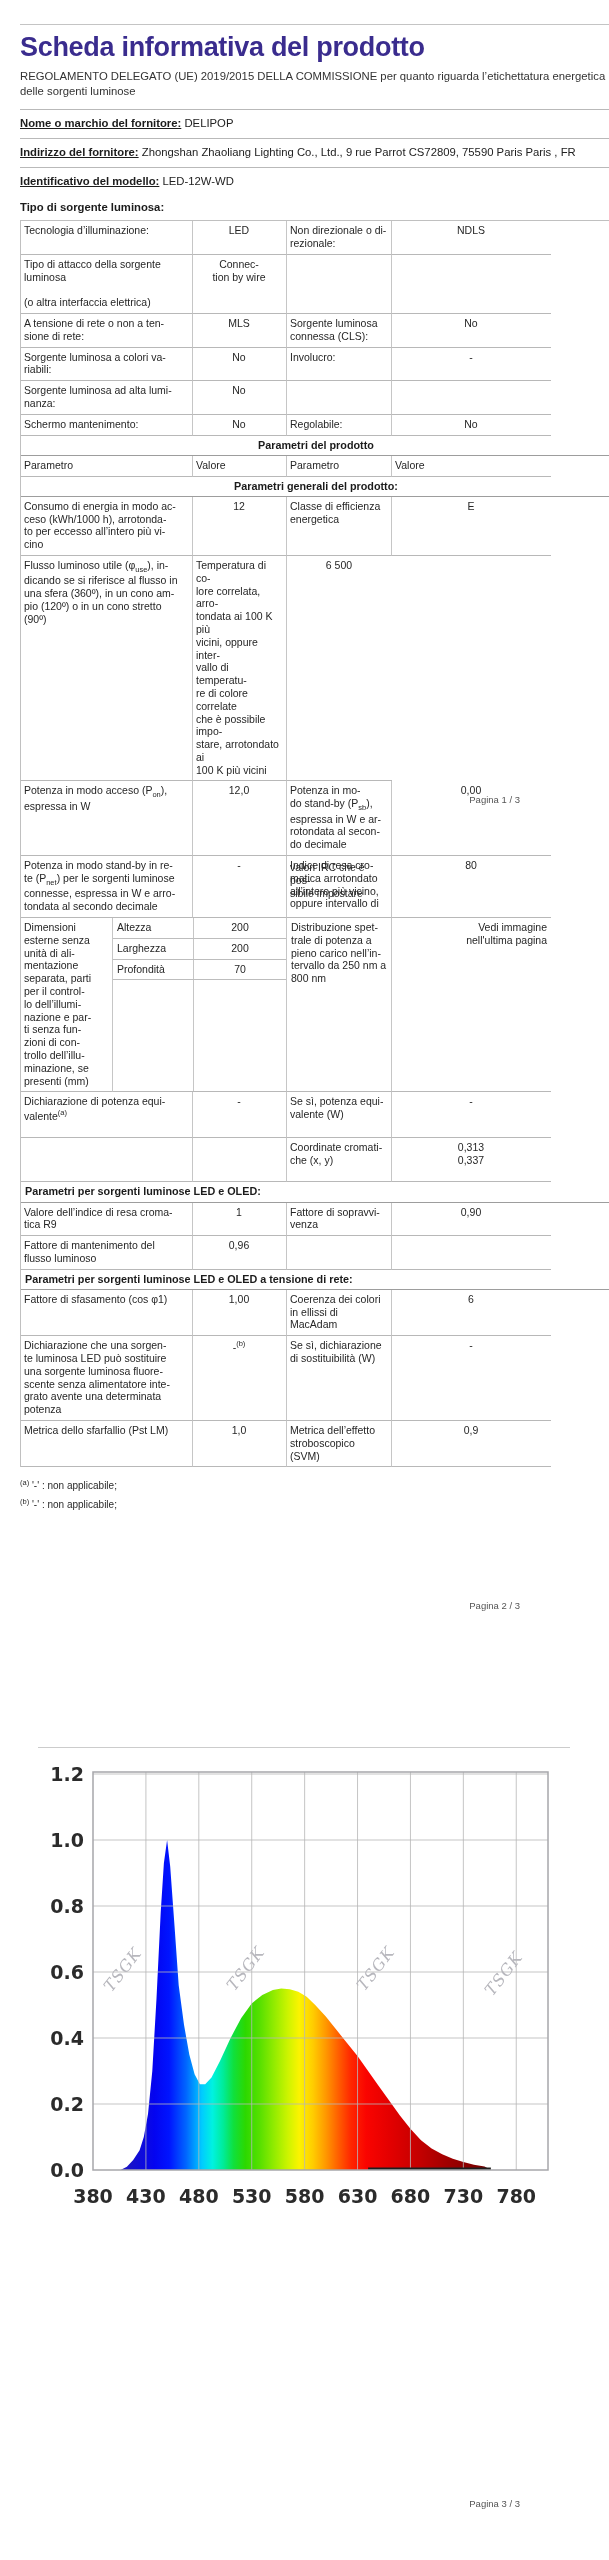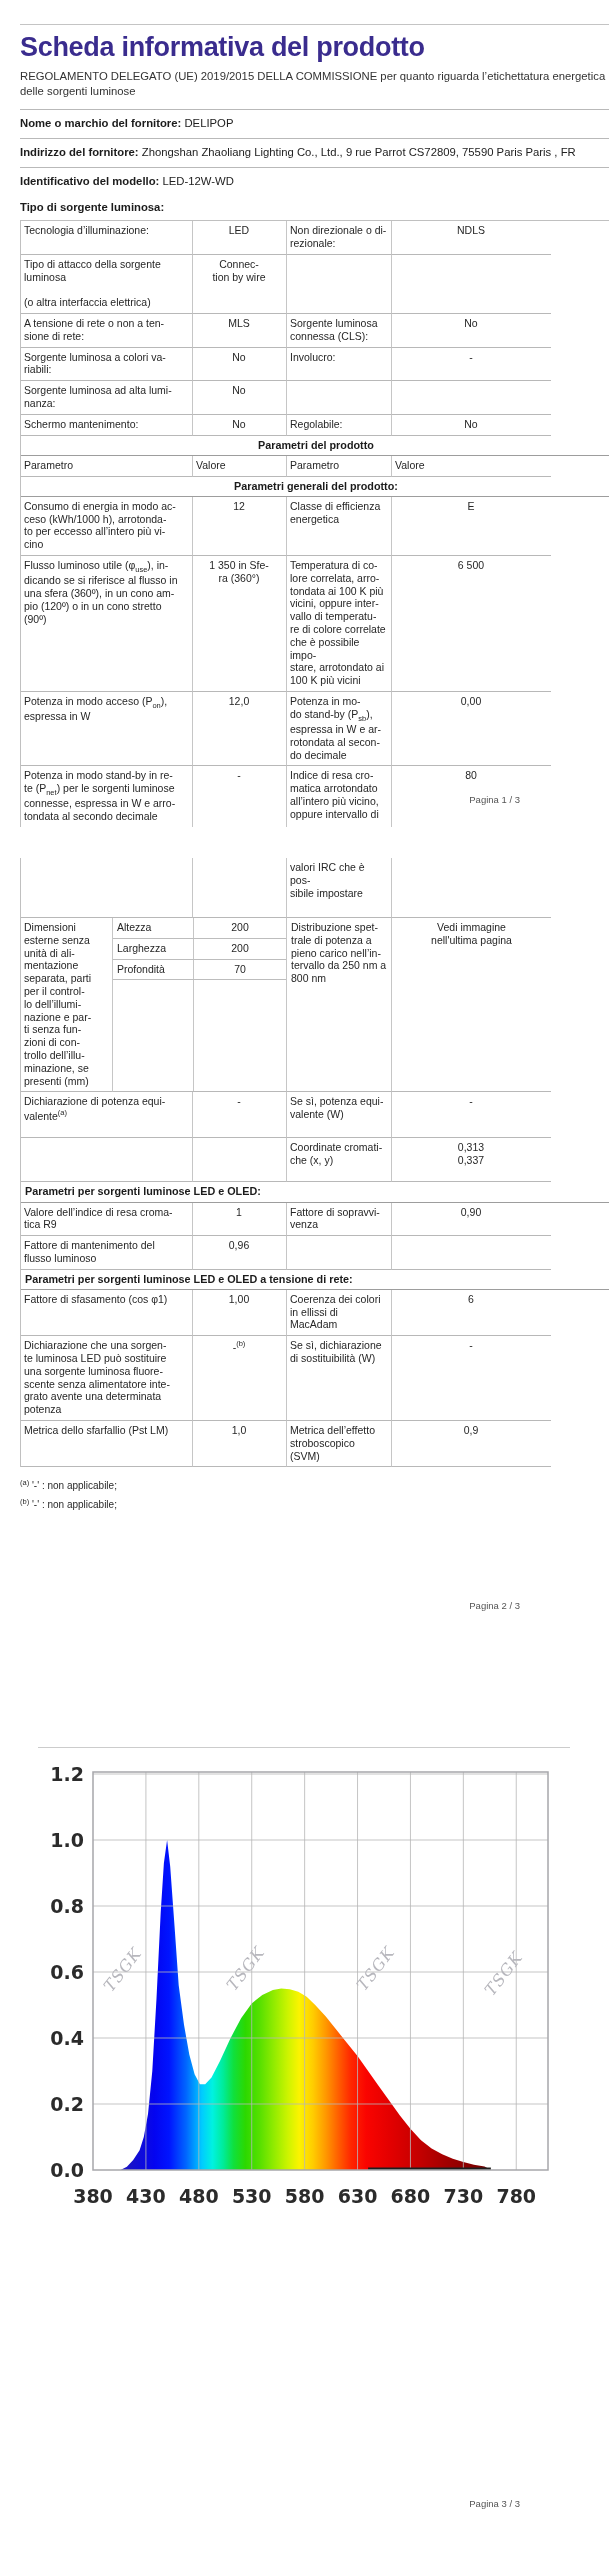--- a/index.html
+++ b/index.html
@@ -8,21 +8,21 @@
     font-family:"Liberation Sans","DejaVu Sans",sans-serif;color:#222;
     overflow:hidden;
   }
   .page{position:absolute;left:20px;width:592px;}
   #page1{top:24px;}
   #page2{top:858px;}
   .toprule{border-top:1px solid #c4c4c4;height:0;}
   h1{font-size:27px;font-weight:bold;color:#3a2c8e;margin:7px 0 6px 0;letter-spacing:-.3px;}
   .subtitle{font-size:11.3px;line-height:1.35;color:#333;margin:0 0 9px 0;}
   .kv{font-size:11.3px;padding:6px 0 7px 0;border-top:1px solid #b9b9b9;line-height:1.35;}
-  .kv b{color:#1c1c1c;}
+  .kv b{color:#1c1c1c;text-decoration:underline;}
   .theading{font-size:11.3px;font-weight:bold;padding:5px 0 7px 0;color:#1c1c1c;}
 
   .ptable{border:1px solid #c0c0c0;border-bottom:none;font-size:10.5px;line-height:1.22;color:#262626;}
   .trow{display:grid;grid-template-columns:172px 94px 105px 159px;}
   .trow>div{border-bottom:1px solid #b8b8b8;border-right:1px solid #c6c6c6;
     padding:3px 4px 4px 3px;white-space:pre-line;box-sizing:border-box;}
   .trow>div:last-child{border-right:none;}
   .trow .cv{text-align:center;}
   .trow.open>div{border-bottom:none;}
   .sec{border-bottom:1px solid #9d9d9d;font-weight:bold;padding:3px 4px;font-size:10.8px;color:#1b1b1b;}
@@ -35,21 +35,21 @@
   .dimrow{display:grid;grid-template-columns:92px 81px 93px 105px 159px;}
   .dimrow>div{box-sizing:border-box;}
   .dimrow .dlab{border-right:1px solid #c6c6c6;border-bottom:1px solid #b8b8b8;padding:3px 3px 4px 3px;white-space:pre-line;}
   .dimrow .dcol{border-right:1px solid #c6c6c6;border-bottom:1px solid #b8b8b8;display:flex;flex-direction:column;}
   .dimrow .dcol .srow{display:grid;grid-template-columns:81px 92px;border-bottom:1px solid #bdbdbd;}
   .dimrow .dcol .srow>div:first-child{border-right:1px solid #c6c6c6;padding:3px 3px 4px 4px;}
   .dimrow .dcol .srow>div:last-child{text-align:center;padding:3px 0 4px 0;}
   .dimrow .dcol .fill{flex:1;display:grid;grid-template-columns:81px 92px;}
   .dimrow .dcol .fill>div:first-child{border-right:1px solid #c6c6c6;}
   .dimrow .dc3{border-right:1px solid #c6c6c6;border-bottom:1px solid #b8b8b8;padding:3px 4px;white-space:pre-line;}
-  .dimrow .dc4{border-bottom:1px solid #b8b8b8;padding:3px 4px;white-space:pre-line;text-align:center;}
+  .dimrow .dc4{border-bottom:1px solid #b8b8b8;padding:3px 4px;white-space:pre-line;text-align:right;}
 
   .footnotes{font-size:10px;color:#2a2a2a;margin-top:9px;line-height:1.75;}
   .pgfoot{position:absolute;left:38px;width:482px;text-align:right;font-size:9.5px;color:#555;}
   #foot1{top:794px;}
   #foot2{top:1600px;}
   #foot3{top:2498px;}
   #page3sep{position:absolute;left:38px;top:1747px;width:532px;border-top:1px solid #cccccc;}
 
   #chartbox{position:absolute;left:30px;top:1738px;width:560px;height:485px;}
   .grid{stroke:#b6b6b6;stroke-width:1;stroke-opacity:.8;}
@@ -145,22 +145,20 @@
       <div>Classe di efficienza
 energetica</div>
       <div class="cv">E</div>
     </div>
     <div class="trow">
       <div><span>Flusso luminoso utile (φ</span><sub>use</sub><span>), in-
 dicando se si riferisce al flusso in
 una sfera (360º), in un cono am-
 pio (120º) o in un cono stretto
 (90º)</span></div>
-      <div class="cv">1 350 in Sfe-
-ra (360°)</div>
       <div>Temperatura di co-
 lore correlata, arro-
 tondata ai 100 K più
 vicini, oppure inter-
 vallo di temperatu-
 re di colore correlate
 che è possibile impo-
 stare, arrotondato ai
 100 K più vicini</div>
       <div class="cv">6 500</div>

